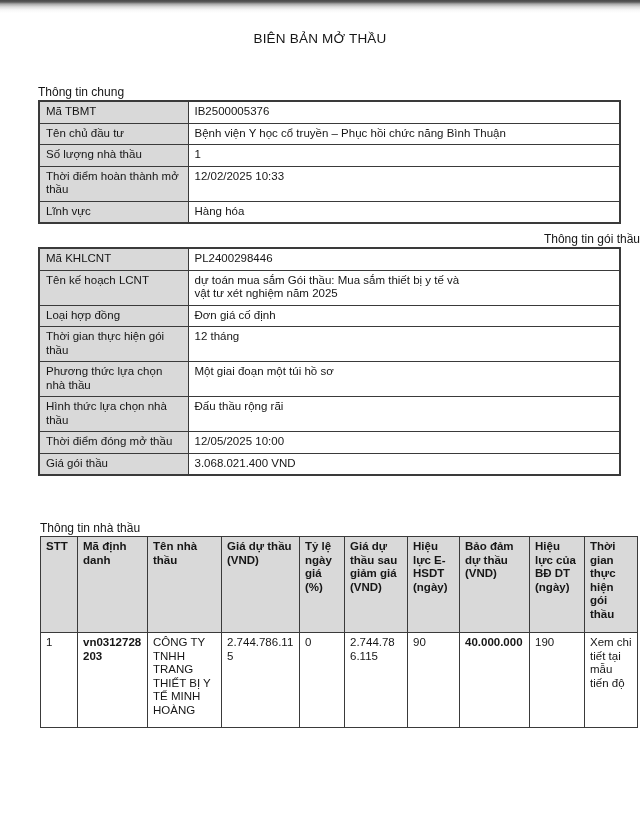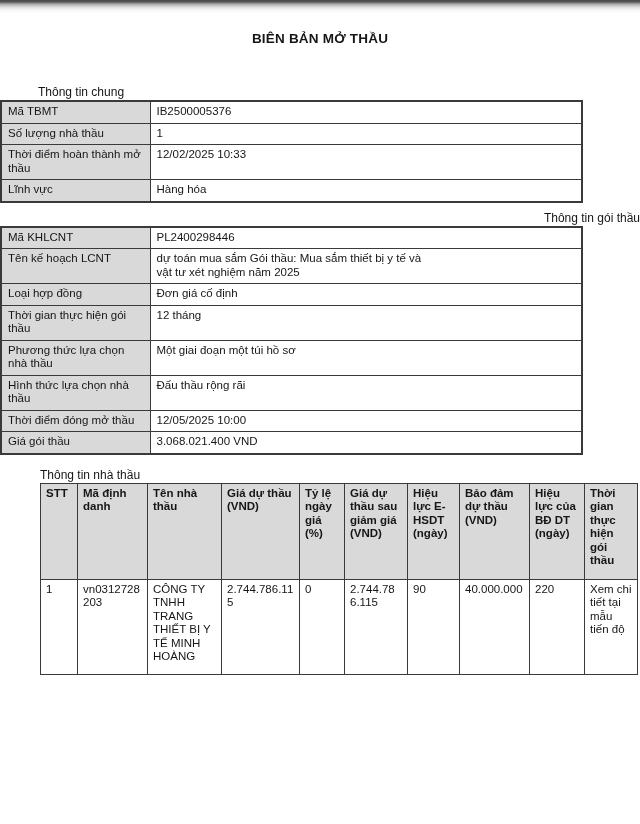--- a/index.html
+++ b/index.html
@@ -19,37 +19,38 @@
     position: absolute;
     top: 0; left: 0; right: 0;
     height: 13px;
     background: linear-gradient(to bottom, #474747 0px, #5a5a5a 2px, #a8a8a8 4px, #dddddd 7px, #f7f7f7 10px, #ffffff 13px);
   }
   .doc-title {
     margin: 0;
     padding-top: 31px;
     text-align: center;
     font-size: 13.5px;
-    font-weight: bold;
+    font-weight: normal;
     letter-spacing: 0.2px;
   }
   .section-heading {
     margin-left: 38px;
     font-size: 12px;
     line-height: 14px;
   }
   .sh-general { margin-top: 39px; }
   .sh-package { margin-top: 8px; text-align: right; }
-  .sh-bidders { margin-top: 13px; margin-left: 40px; }
+  .sh-bidders { margin-top: 45px; margin-left: 40px; }
   table {
     border-collapse: collapse;
     table-layout: fixed;
     margin-top: 1px;
   }
   .info-table {
+    margin-left: 38px;
     width: 583px;
     border: 2px solid #3a3a3a;
   }
   .info-table td {
     border: 1px solid #3a3a3a;
     font-size: 11.5px;
     line-height: 13.5px;
     padding: 3px 6px 4px 6px;
     vertical-align: top;
     white-space: pre-line;
@@ -73,40 +74,44 @@
   .bidders-table th {
     background: #d9d9d9;
     font-weight: bold;
     height: 88px;
   }
   .bidders-table td {
     height: 87px;
   }
   .num-right { text-align: right; word-break: break-all; margin-left: 48px; }
   .num-center { text-align: center; }
-  .break-all { word-break: break-all; }
+  .break-all { word-break: break-all; font-weight: bold; }
 </style>
 </head>
 <body>
 
 <div class="page">
   <div class="top-shade"></div>
 
   <h1 class="doc-title">BIÊN BẢN MỞ THẦU</h1>
 
   <div class="section-heading sh-general">Thông tin chung</div>
   <table class="info-table">
     <colgroup>
         <col style="width:149px">
         <col>
       </colgroup>
     <tbody>
       <tr>
         <td class="label">Mã TBMT</td>
         <td class="value">IB2500005376</td>
+      </tr>
+      <tr>
+        <td class="label">Tên chủ đầu tư</td>
+        <td class="value">Bệnh viện Y học cổ truyền – Phục hồi chức năng Bình Thuận</td>
       </tr>
       <tr>
         <td class="label">Số lượng nhà thầu</td>
         <td class="value">1</td>
       </tr>
       <tr>
         <td class="label">Thời điểm hoàn thành mở thầu</td>
         <td class="value">12/02/2025 10:33</td>
       </tr>
       <tr>
@@ -190,18 +195,18 @@
     <tbody>
       <tr>
         <td>1</td>
         <td class="break-all">vn0312728203</td>
         <td>CÔNG TY TNHH TRANG THIẾT BỊ Y TẾ MINH HOÀNG</td>
         <td class="num-right">2.744.786.115</td>
         <td class="num-center">0</td>
         <td class="num-right">2.744.786.115</td>
         <td>90</td>
         <td class="break-all">40.000.000</td>
-        <td>220</td>
+        <td>190</td>
         <td>Xem chi tiết tại mẫu tiến độ</td>
       </tr>
     </tbody>
   </table>
 </div>
 
 </body></html>

